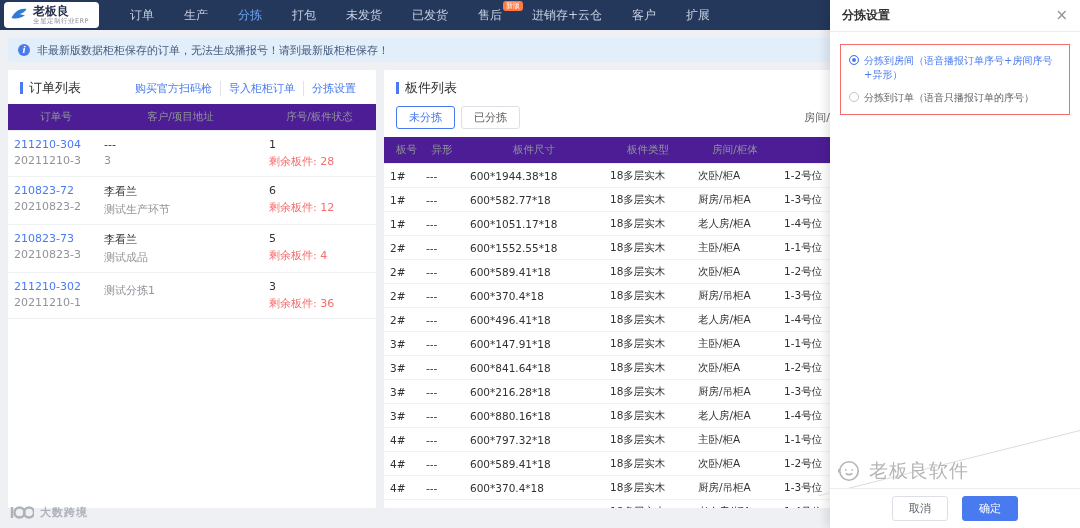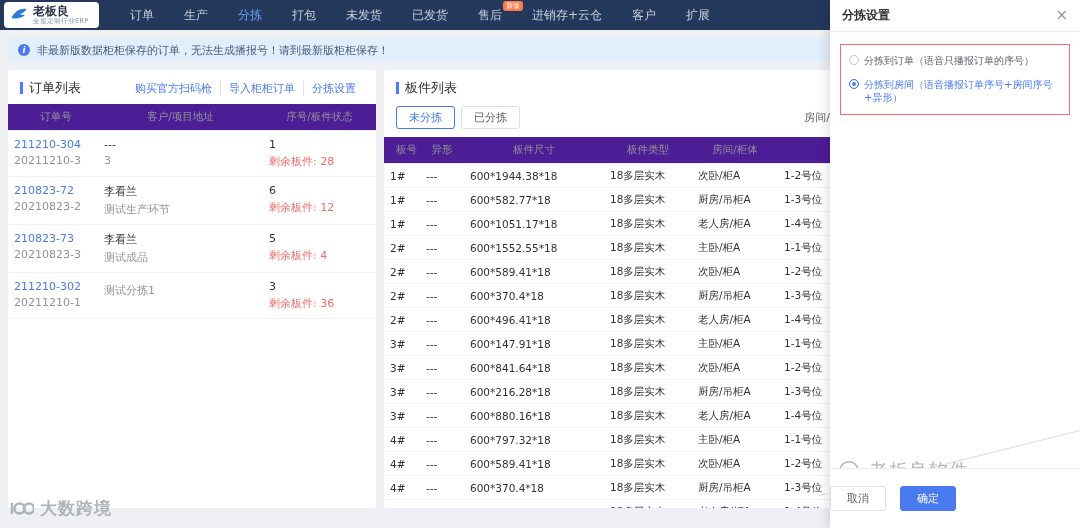--- a/index.html
+++ b/index.html
@@ -57,29 +57,29 @@
   .drawer{position:absolute;top:0;right:0;width:250px;height:528px;background:#fff;box-shadow:-3px 0 10px rgba(0,0,0,.12);z-index:20;}
   .drawer-head{height:32px;display:flex;align-items:center;padding:0 12px;border-bottom:1px solid #ececec;}
   .drawer-title{font-size:12px;font-weight:bold;color:#303133;}
   .close-x{margin-left:auto;color:#909399;font-size:15px;cursor:pointer;line-height:1;}
   .optbox{margin:12px 10px;border:1px solid #f56c6c;padding:9px 8px;display:flex;flex-direction:column;gap:10px;}
   .opt-row{display:flex;align-items:flex-start;gap:5px;cursor:pointer;}
   .radio{width:10px;height:10px;border:1px solid #c0c4cc;border-radius:50%;flex:none;margin-top:1px;background:#fff;}
   .radio.checked{border-color:#4a7af0;background:#4a7af0;box-shadow:inset 0 0 0 2px #fff;}
   .opt-label{font-size:10px;color:#606266;line-height:1.35;}
   .opt-label.sel{color:#4a7af0;}
-  .drawer-foot{position:absolute;bottom:0;left:0;width:100%;height:60px;border-top:1px solid #ececec;display:flex;align-items:center;gap:14px;background:#fff;}
+  .drawer-foot{position:absolute;bottom:0;left:0;width:100%;height:40px;border-top:1px solid #ececec;display:flex;align-items:center;justify-content:center;gap:14px;background:#fff;}
   .btn{font-size:11px;padding:4px 16px;border-radius:3px;cursor:pointer;font-family:inherit;}
   .btn-cancel{background:#fff;border:1px solid #dcdfe6;color:#606266;}
   .btn-ok{background:#4a7af0;border:1px solid #4a7af0;color:#fff;}
   .wm-line{position:absolute;left:-16px;bottom:68px;width:300px;height:1px;background:#dcdcdc;transform:rotate(-14deg);}
   .wm-brand{position:absolute;left:6px;bottom:44px;display:flex;align-items:center;gap:7px;color:#b5b5b5;font-size:19px;letter-spacing:1px;}
 
   
-  .wm-ds{position:absolute;left:10px;bottom:8px;display:flex;align-items:center;gap:6px;color:#a7acb4;font-weight:bold;font-size:17px;opacity:.9;z-index:5;letter-spacing:1px;}
+  .wm-ds{position:absolute;left:10px;bottom:8px;display:flex;align-items:center;gap:6px;color:#a7acb4;font-weight:bold;font-size:11px;opacity:.9;z-index:5;letter-spacing:1px;}
 </style>
 </head>
 <body>
 
 <div class="navbar">
   <div class="logo">
     <span class="logo-icon" style="line-height:0;">
       <svg width="18" height="18" viewBox="0 0 24 24">
           <path d="M2 16 C6 6 16 2 22 4 C20 8 16 10 12 11 C15 11 18 12 20 12 C16 16 8 18 2 16 Z" fill="#2e7bd6"></path>
         </svg>
@@ -348,26 +348,26 @@
   </table>
 </div>
 
 <div class="drawer">
   <div class="drawer-head">
     <span class="drawer-title">分拣设置</span>
     <span class="close-x">×</span>
   </div>
   <div class="optbox">
       <div class="opt-row">
+        <span class="radio checked"></span>
+        <span class="opt-label sel">分拣到房间（语音播报订单序号+房间序号+异形）</span>
+      </div>
+      <div class="opt-row">
         <span class="radio"></span>
         <span class="opt-label">分拣到订单（语音只播报订单的序号）</span>
-      </div>
-      <div class="opt-row">
-        <span class="radio checked"></span>
-        <span class="opt-label sel">分拣到房间（语音播报订单序号+房间序号+异形）</span>
       </div>
     </div>
   <div class="wm-line"></div>
   <div class="wm-brand">
     <span style="line-height:0;">
       <svg width="26" height="26" viewBox="0 0 24 24" fill="none" stroke="#b5b5b5" stroke-width="1.5">
         <circle cx="12" cy="12" r="8.5"></circle>
         <circle cx="9" cy="11" r="0.8" fill="#b5b5b5" stroke="none"></circle>
         <circle cx="15" cy="11" r="0.8" fill="#b5b5b5" stroke="none"></circle>
         <path d="M9 14.2 q3 2.4 6 0"></path>

